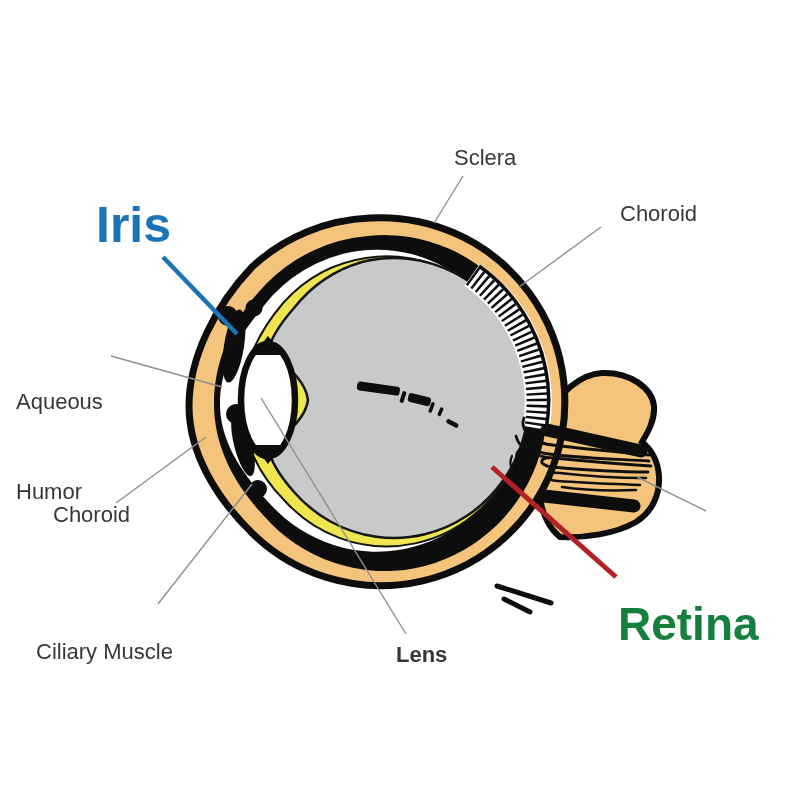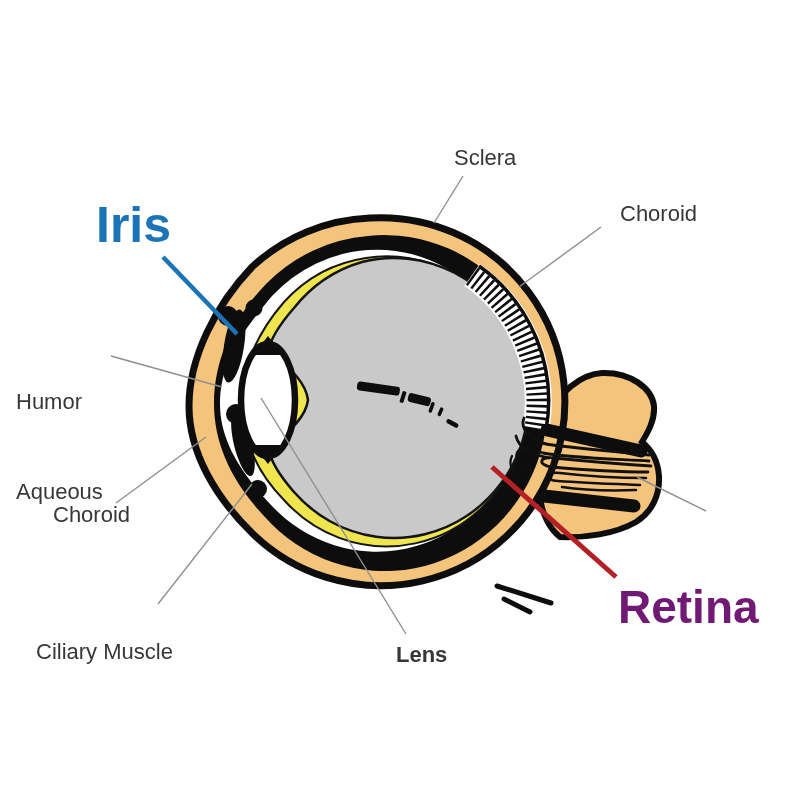--- a/index.html
+++ b/index.html
@@ -2,21 +2,21 @@
 <html><head>
 <meta charset="utf-8">
 <style>
   html,body{margin:0;padding:0;background:#fff;}
   #stage{position:relative;width:800px;height:682px;background:#ffffff;overflow:hidden;
          font-family:"Liberation Sans", sans-serif;}
   #diagram-svg{position:absolute;left:0;top:0;}
   .lbl{position:absolute;font-size:22px;line-height:30px;color:#373737;white-space:pre;}
   .lbl-big{position:absolute;font-weight:bold;white-space:pre;}
   #lbl-iris{left:96px;top:198px;font-size:50px;line-height:54px;color:#1B74B8;}
-  #lbl-retina{left:618px;top:582px;font-size:46px;line-height:50px;color:#701a75;}
+  #lbl-retina{left:618px;top:599px;font-size:46px;line-height:50px;color:#15803d;}
   #lbl-sclera{left:454px;top:143px;}
   #lbl-choroid{left:608px;top:199px;margin-left:12px;}
   #lbl-aqueous{left:16px;top:327px;}
   #lbl-cornea{left:53px;top:500px;}
   #lbl-ciliary{left:36px;top:610px;margin-top:27px;}
   #lbl-lens{left:396px;top:640px;font-weight:bold;}
   #lbl-optic{left:730px;top:477px;line-height:31px;}
 </style>
 </head>
 <body>
@@ -103,20 +103,20 @@
     </g>
 
     <line x1="163" y1="257" x2="237" y2="334" stroke="#1C74B8" stroke-width="4.5"></line>
     <line x1="492" y1="467" x2="616" y2="577" stroke="#B32025" stroke-width="5"></line>
   </svg>
 
   <div class="lbl" id="lbl-sclera">Sclera</div>
   <div class="lbl" id="lbl-choroid">Choroid</div>
   <div class="lbl-big" id="lbl-iris">Iris</div>
   <div class="lbl" id="lbl-aqueous">
+    <div>Aqueous</div>
     <div>Humor</div>
-    <div>Aqueous</div>
   </div>
   <div class="lbl" id="lbl-cornea">Choroid</div>
   <div class="lbl" id="lbl-ciliary">Ciliary Muscle</div>
   <div class="lbl" id="lbl-lens">Lens</div>
   <div class="lbl-big" id="lbl-retina">Retina</div>
 </div>
 
 </body></html>

